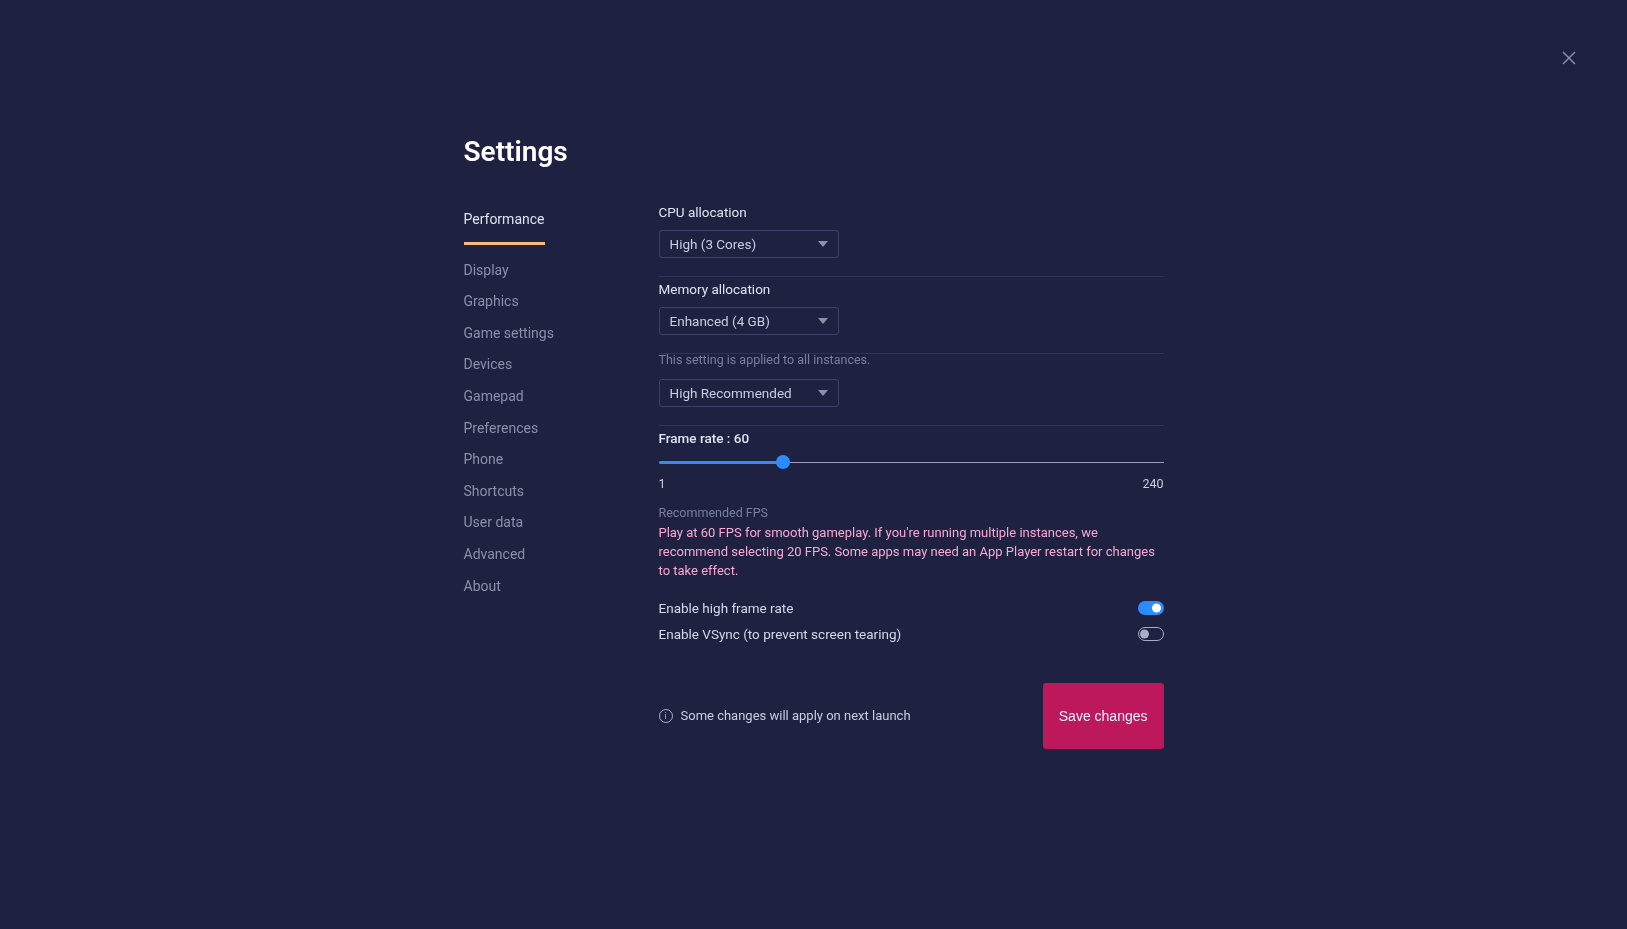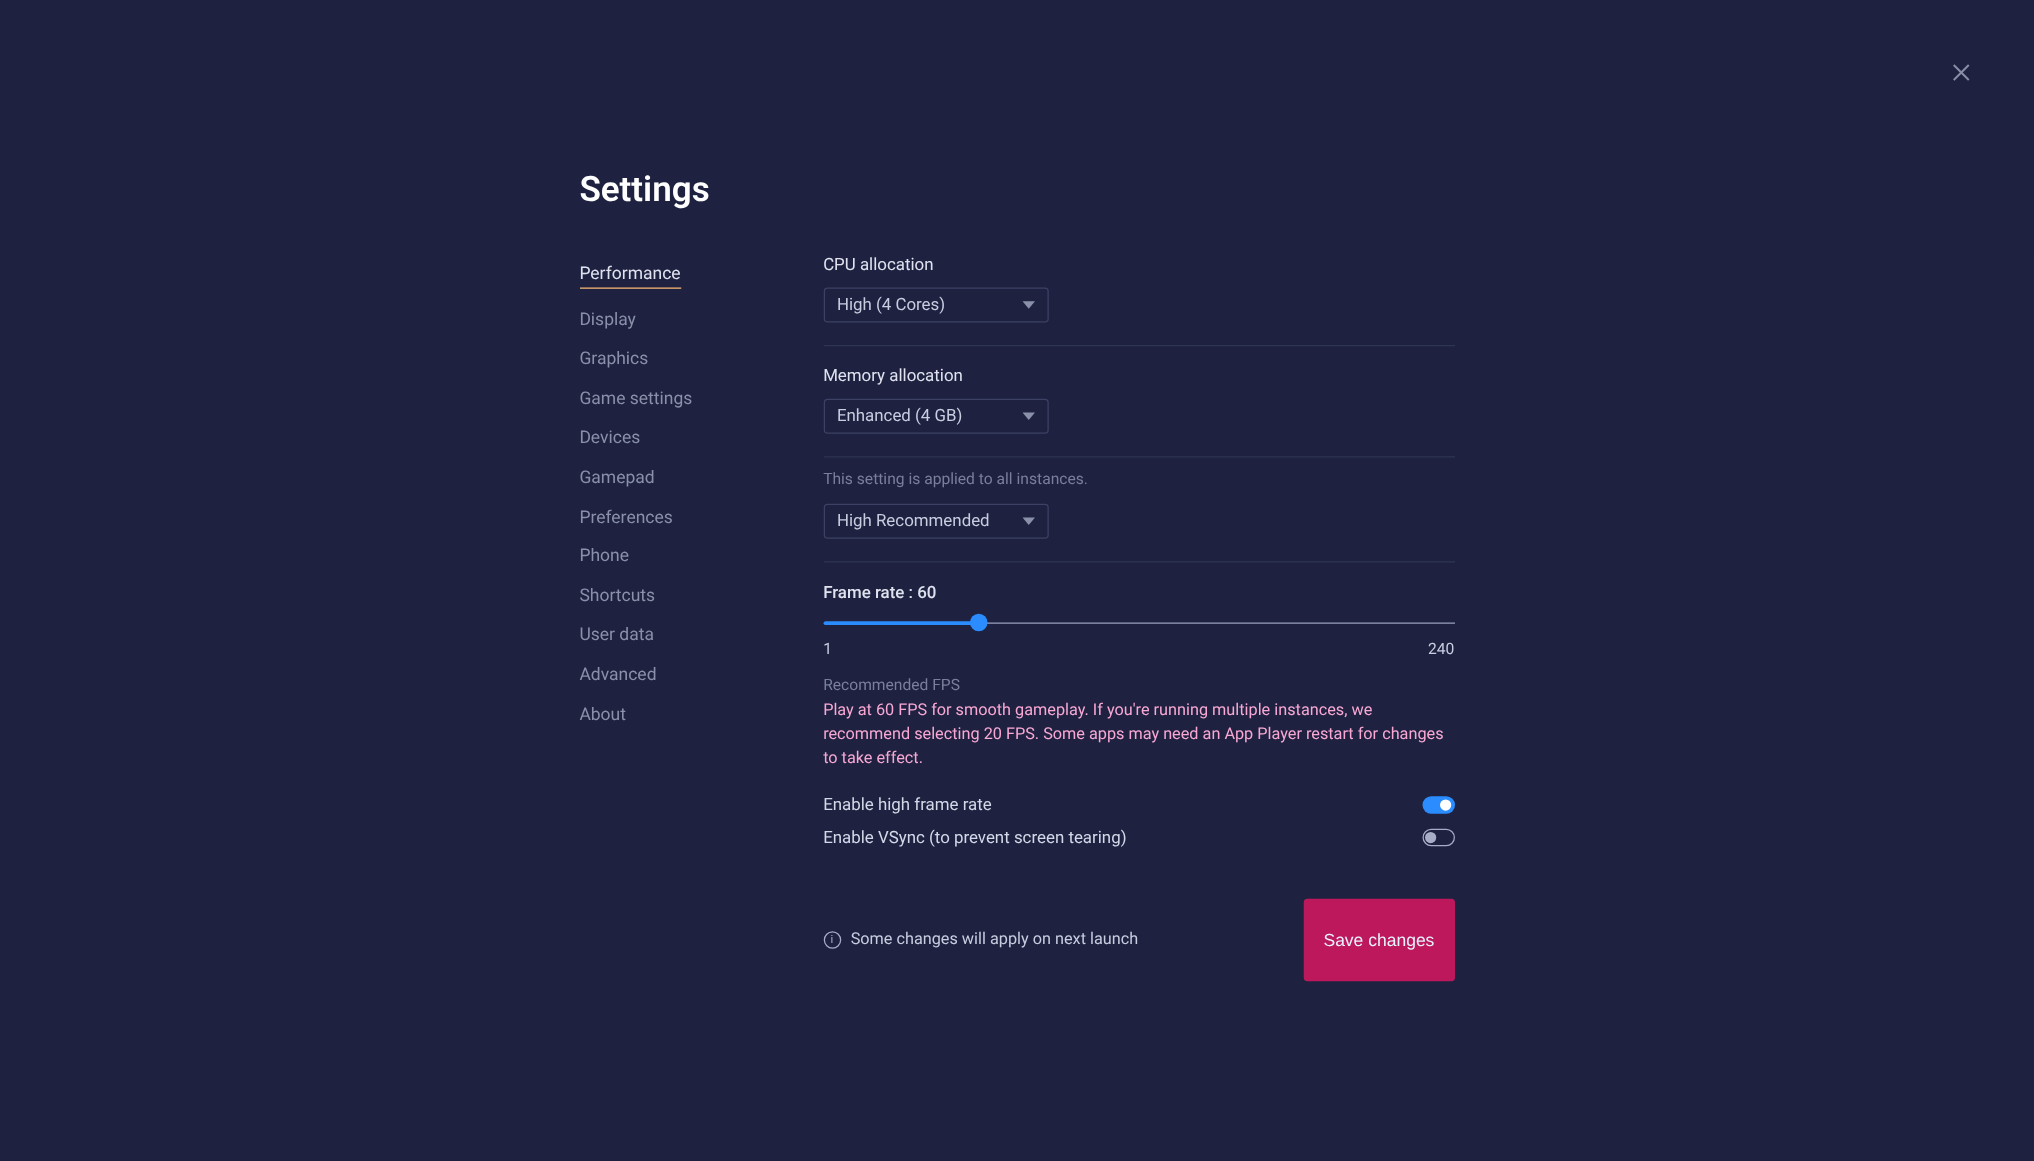--- a/index.html
+++ b/index.html
@@ -50,32 +50,32 @@
   .sidebar-item {
     display: block;
     color: #8a90a9;
     font-size: 14px;
     padding: 6px 0;
     cursor: pointer;
     line-height: 1.4;
   }
   .sidebar-item.active {
     color: #e0e3ef;
-    border-bottom: 1px solid #fdba74;
+    border-bottom: 3px solid #fdba74;
     display: inline-block;
-    padding-bottom: 0;
+    padding-bottom: 12px;
     margin-bottom: 10px;
   }
   .content {
     flex: 1;
     min-width: 0;
   }
   .section {
     padding-bottom: 18px;
-    margin-bottom: 16px;
+    margin-bottom: 4px;
     border-bottom: 1px solid #2f3455;
   }
   .section:last-of-type { border-bottom: none; margin-bottom: 0; }
   .section-label {
     font-size: 13.5px;
     color: #e0e3ef;
     margin-bottom: 10px;
     display: flex;
     align-items: center;
     gap: 8px;
@@ -236,21 +236,21 @@
 <div class="container">
   <h1 class="page-title">Settings</h1>
   <div class="columns">
     <nav class="sidebar" id="sidebar"><a class="sidebar-item active">Performance</a><a class="sidebar-item">Display</a><a class="sidebar-item">Graphics</a><a class="sidebar-item">Game settings</a><a class="sidebar-item">Devices</a><a class="sidebar-item">Gamepad</a><a class="sidebar-item">Preferences</a><a class="sidebar-item">Phone</a><a class="sidebar-item">Shortcuts</a><a class="sidebar-item">User data</a><a class="sidebar-item">Advanced</a><a class="sidebar-item">About</a></nav>
 
     <div class="content">
 
       <div class="section">
         <div class="section-label">CPU allocation</div>
         <div class="select">
-          <span>High (4 Cores)</span>
+          <span>High (3 Cores)</span>
           <span class="caret">
             <svg viewBox="0 0 10 10">
                 <polygon points="0,2 10,2 5,8" fill="currentColor"></polygon>
               </svg>
           </span>
         </div>
       </div>
 
       <div class="section">
         <div class="section-label">Memory allocation</div>

